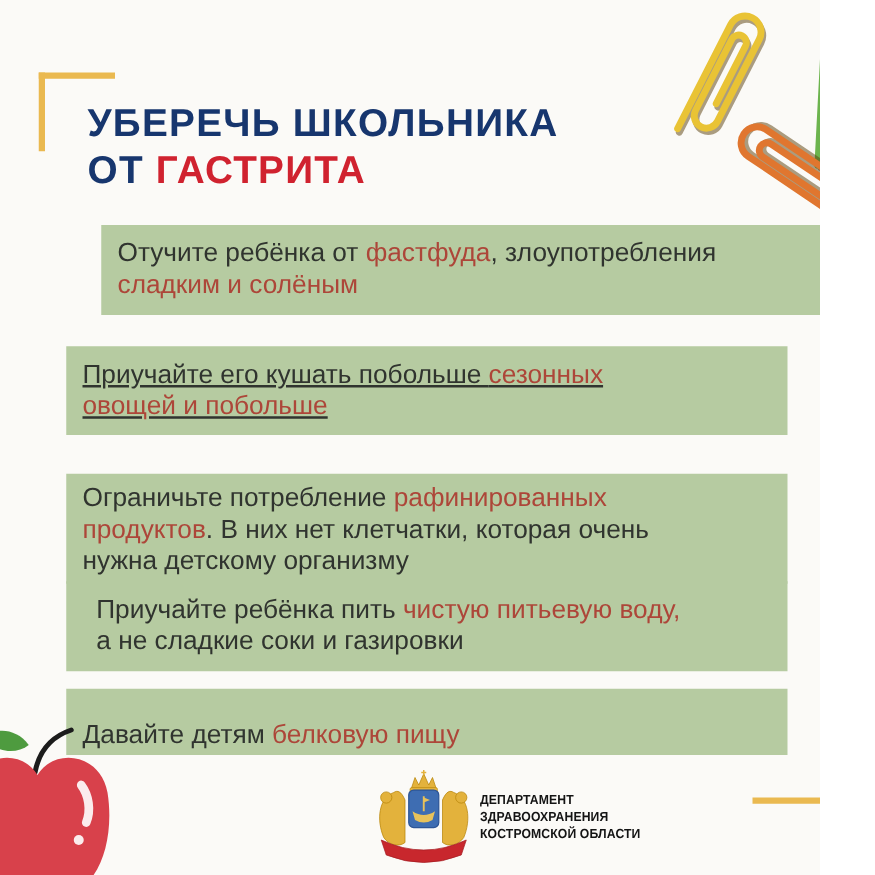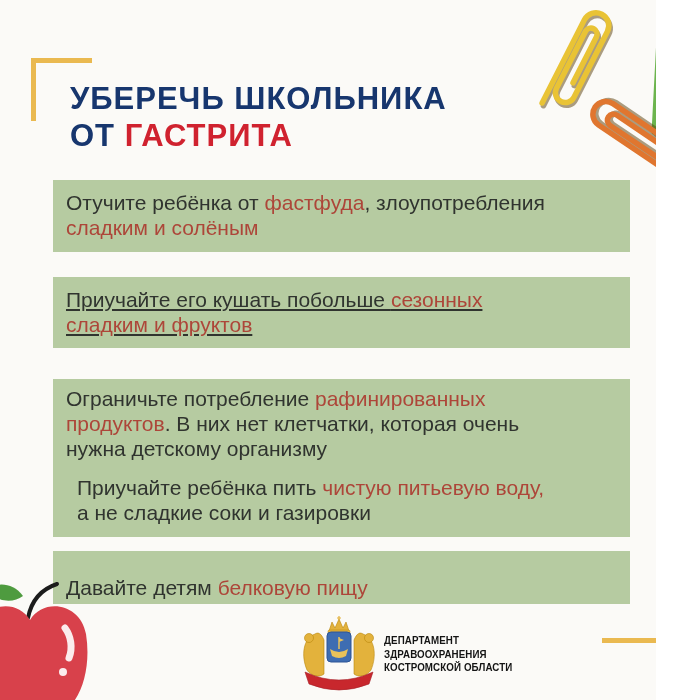--- a/index.html
+++ b/index.html
@@ -17,21 +17,21 @@
     border-bottom:5px solid var(--bracket-gold);border-right:5px solid var(--bracket-gold);}
   
   .title{position:absolute;left:70px;top:80px;font-weight:700;font-size:31px;
     line-height:37px;letter-spacing:1px;color:var(--title-navy);}
   .title .red{color:var(--title-red);}
   
   .tips{position:absolute;inset:0;}
   .tip{position:absolute;left:53px;width:577px;background:var(--box-green);
     padding:10px 16px 0 13px;box-sizing:border-box;
     font-size:21px;line-height:25px;color:var(--box-text);}
-  .tip:nth-child(1){top:180px;height:72px;}
+  .tip:nth-child(1){top:180px;height:72px;margin-left:28px;}
   .tip:nth-child(2){top:277px;height:71px;text-decoration:underline;}
   .tip:nth-child(3){top:379px;height:88px;padding-top:7px;}
   .tip:nth-child(4){top:465px;height:72px;padding-left:24px;}
   .tip:nth-child(5){top:551px;height:53px;padding-top:24px;}
   .tip-line{white-space:nowrap;}
   .hl{color:var(--highlight-red);}
   
   .clip{position:absolute;}
   .clip svg{display:block;width:100%;height:100%;overflow:visible;}
   .clip path{fill:none;stroke-linecap:round;stroke-linejoin:round;stroke-width:4.5px;}
@@ -91,21 +91,21 @@
     </div>
   </div>
 
   <div class="tips">
       <div class="tip">
         <div class="tip-line"><span>Отучите ребёнка от </span><span class="hl">фастфуда</span><span>, злоупотребления</span></div>
         <div class="tip-line"><span class="hl">сладким и солёным</span></div>
       </div>
       <div class="tip">
         <div class="tip-line"><span>Приучайте его кушать побольше </span><span class="hl">сезонных</span></div>
-        <div class="tip-line"><span class="hl">сладким и фруктов</span></div>
+        <div class="tip-line"><span class="hl">овощей и побольше</span></div>
       </div>
       <div class="tip">
         <div class="tip-line"><span>Ограничьте потребление </span><span class="hl">рафинированных</span></div>
         <div class="tip-line"><span class="hl">продуктов</span><span>. В них нет клетчатки, которая очень</span></div>
         <div class="tip-line"><span>нужна детскому организму</span></div>
       </div>
       <div class="tip">
         <div class="tip-line"><span>Приучайте ребёнка пить </span><span class="hl">чистую питьевую воду,</span></div>
         <div class="tip-line"><span>а не сладкие соки и газировки</span></div>
       </div>

